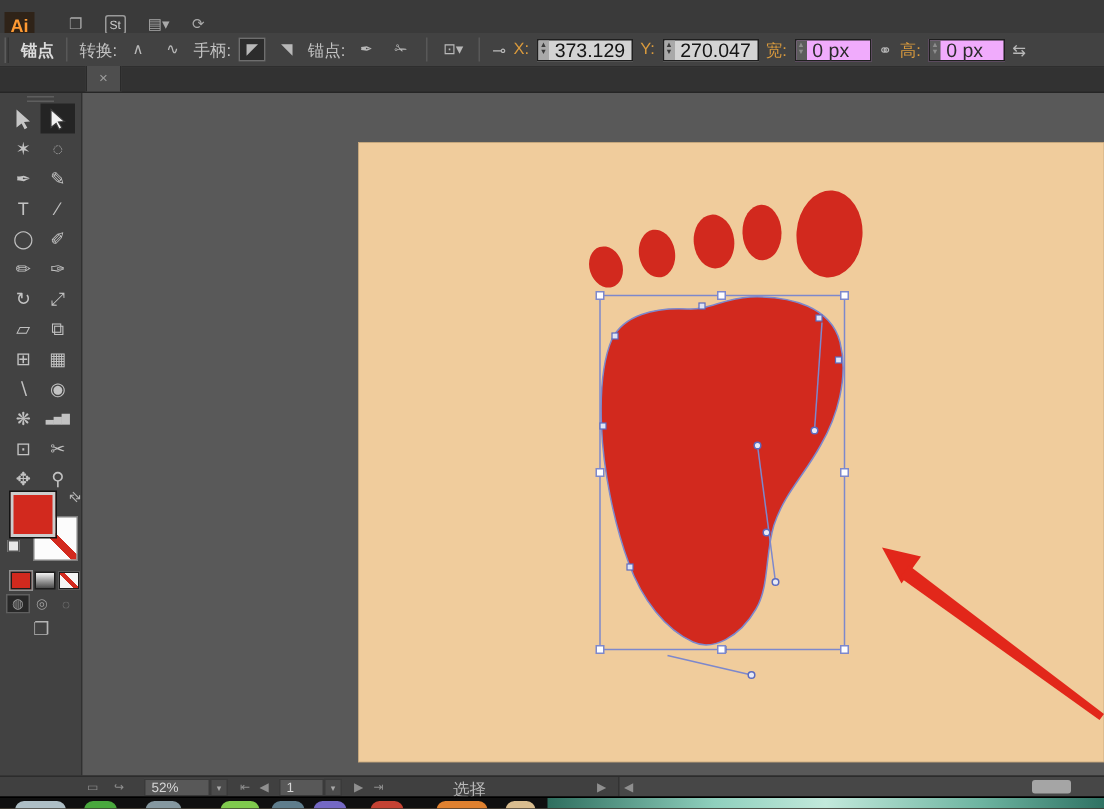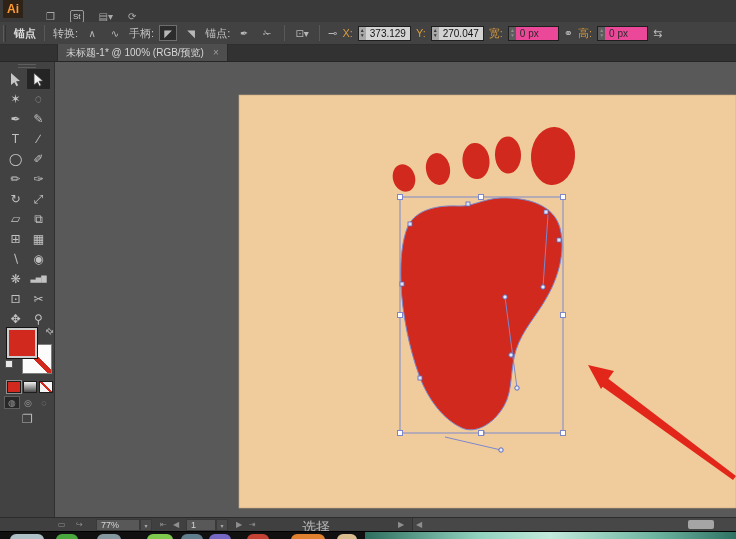--- a/index.html
+++ b/index.html
@@ -2,21 +2,21 @@
 <html style="--menubar: #3a3a3a; --panel: #424242; --tabbar: #323232; --pasteboard: #595959; --artboard_tan: #f0cc9c; --brand_red: #d2291e; --arrow_red: #e2271a; --selection_blue: #7d88cc; --label_orange: #d99a3d; --statusbar: #404040;"><head>
 <meta charset="utf-8">
 <style>
   *{margin:0;padding:0;box-sizing:border-box}
   html,body{width:736px;height:539px;overflow:hidden;background:#2b2b2b;
     font-family:"Liberation Sans","DejaVu Sans",sans-serif;}
   .app{position:relative;width:736px;height:539px;background:#3a3a3a}
 
   
   .menubar{position:absolute;left:0;top:0;right:0;height:34px;background:var(--menubar);
-    display:flex;border-bottom:1px solid #272727}
+    display:flex;align-items:center;border-bottom:1px solid #272727}
   .logo{width:20px;height:18px;margin:0 9px 0 3px;background:#2f2318;color:#ff9a33;
     font-weight:bold;font-size:12px;display:flex;align-items:center;justify-content:center}
   .menu-items{display:flex;align-items:center;height:22px}
   .menu-item{color:#c9c9c9;font-size:11px;padding:0 9px;line-height:22px;white-space:nowrap}
   .menubar-right{display:flex;align-items:center;gap:15px;margin-left:14px}
   .mb-icon{color:#a9a9a9;font-size:10px}
   .stock-badge{border:1px solid #9a9a9a;color:#cfcfcf;font-size:8px;padding:0 2px;
     border-radius:2px;line-height:11px}
 
   
@@ -28,22 +28,22 @@
   .cb-label.bold{color:#dadada;font-weight:bold}
   .orange{color:var(--label_orange)}
   .cb-icon{color:#b8b8b8;font-size:11px}
   .cb-btn{min-width:18px;height:16px;display:flex;align-items:center;justify-content:center;
     border:1px solid transparent;color:#b8b8b8;font-size:10px}
   .cb-btn.pressed{background:#2c2c2c;border-color:#6e6e6e}
   .vsep{width:1px;height:16px;background:#585858;margin:0 3px}
   .field{display:inline-flex;align-items:stretch;height:15px;background:#d3d3d3;border:1px solid #1f1f1f}
   .field .stepper{display:flex;flex-direction:column;justify-content:center;background:#a9a9a9;
     color:#3a3a3a;font-size:5px;line-height:5px;padding:0 1px}
-  .field .val{font-size:10px;color:#141414;padding:0 4px;display:flex;align-items:center;min-width:42px}
-  .field.dim{background:#ec4899}
+  .field .val{font-size:13px;color:#141414;padding:0 4px;display:flex;align-items:center;min-width:42px}
+  .field.dim{background:#f0abfc}
   .field.dim .val{color:#2b2b2b}
   .field.dim .stepper{background:#5c5c5c;color:#8d8d8d}
 
   
   .tabbar{position:absolute;left:0;top:45px;right:0;height:17px;background:var(--tabbar);
     border-bottom:1px solid #262626;display:flex;align-items:flex-end}
   .doc-tab{margin-left:57px;height:17px;background:#4e4e4e;display:inline-flex;align-items:center;
     gap:9px;padding:0 8px;border-right:1px solid #2a2a2a;border-left:1px solid #2a2a2a}
   .doc-tab .title{color:#d6d6d6;font-size:10px;white-space:nowrap}
   .doc-tab .close{color:#9d9d9d;font-size:10px}
@@ -80,21 +80,21 @@
   .canvas{position:absolute;left:55px;top:62px;width:681px;height:455px;background:var(--pasteboard)}
 
   
   .statusbar{position:absolute;left:0;top:517px;right:0;height:14px;background:var(--statusbar);
     border-top:1px solid #2c2c2c}
   .sb-item{position:absolute;color:#8f8f8f;font-size:8px;top:2px}
   .sb-box{position:absolute;height:12px;top:1px;background:#585858;border:1px solid #3a3a3a;
     color:#d6d6d6;font-size:9px;display:flex;align-items:center;padding:0 4px}
   .sb-drop{position:absolute;height:12px;top:1px;width:12px;background:#4b4b4b;border:1px solid #3a3a3a;
     color:#a8a8a8;font-size:6px;display:flex;align-items:center;justify-content:center}
-  .sb-status{position:absolute;left:302px;top:1px;color:#b8b8b8;font-size:14px}
+  .sb-status{position:absolute;left:302px;top:1px;color:#b8b8b8;font-size:11px}
   .sb-track{position:absolute;left:412px;right:0;top:0;bottom:0;background:#474747;border-left:1px solid #333}
   .sb-thumb{position:absolute;left:688px;top:2px;width:26px;height:9px;background:#a5a5a5;border-radius:2px}
 
   
   .taskbar{position:absolute;left:0;top:531px;right:0;height:8px;background:#101010;
     border-top:1px solid #000;overflow:hidden}
   .tk-right{position:absolute;left:365px;right:0;top:0;bottom:0;
     background:linear-gradient(90deg,#2e6e5e,#8fd0bd 30%,#c2e9db 50%,#6db4a0 78%,#2f7263)}
   .tb-blob{position:absolute;top:2px;height:12px;border-radius:6px 6px 0 0}
 </style>
@@ -149,21 +149,20 @@
     <span class="cb-label orange">高:</span>
     <span class="field dim">
       <span class="stepper">▲<br>▼</span>
       <span class="val">0 px</span>
     </span>
     <span class="cb-icon">⇆</span>
   </div>
 
   <div class="tabbar">
     <div class="doc-tab">
-      <span class="title">未标题-1* @ 100% (RGB/预览)</span>
       <span class="close">×</span>
     </div>
   </div>
 
   <div class="toolpanel">
     <div class="tool-grip"></div>
     <div class="tool-grid">
         <div class="tool">
           <svg width="13" height="15" viewBox="0 0 13 15">
             <path d="M2 1 L11 9 L7 9.3 L9.2 13.2 L7.4 14.2 L5.4 10.3 L2 13 Z" fill="#c6c6c6"></path>
@@ -258,21 +257,21 @@
         <rect x="478.5" y="430.5" width="5" height="5" style="fill:#ffffff;stroke:var(--selection_blue);stroke-width:1"></rect>
         <rect x="560.5" y="430.5" width="5" height="5" style="fill:#ffffff;stroke:var(--selection_blue);stroke-width:1"></rect>
       </g>
     <polygon style="fill:var(--arrow_red)" points="588,365 614,371 601,389"></polygon>
     <polygon style="fill:var(--arrow_red)" points="606,377 600,385 733,480 736,476"></polygon>
   </svg>
 
   <div class="statusbar">
     <span class="sb-item" style="left:58px">▭</span>
     <span class="sb-item" style="left:76px">↪</span>
-    <span class="sb-box" style="left:96px;width:44px">77%</span>
+    <span class="sb-box" style="left:96px;width:44px">52%</span>
     <span class="sb-drop" style="left:140px">▾</span>
     <span class="sb-item" style="left:160px">⇤</span>
     <span class="sb-item" style="left:173px">◀</span>
     <span class="sb-box" style="left:186px;width:30px">1</span>
     <span class="sb-drop" style="left:216px">▾</span>
     <span class="sb-item" style="left:236px">▶</span>
     <span class="sb-item" style="left:249px">⇥</span>
     <span class="sb-status">选择</span>
     <span class="sb-item" style="left:398px">▶</span>
     <div class="sb-track">

